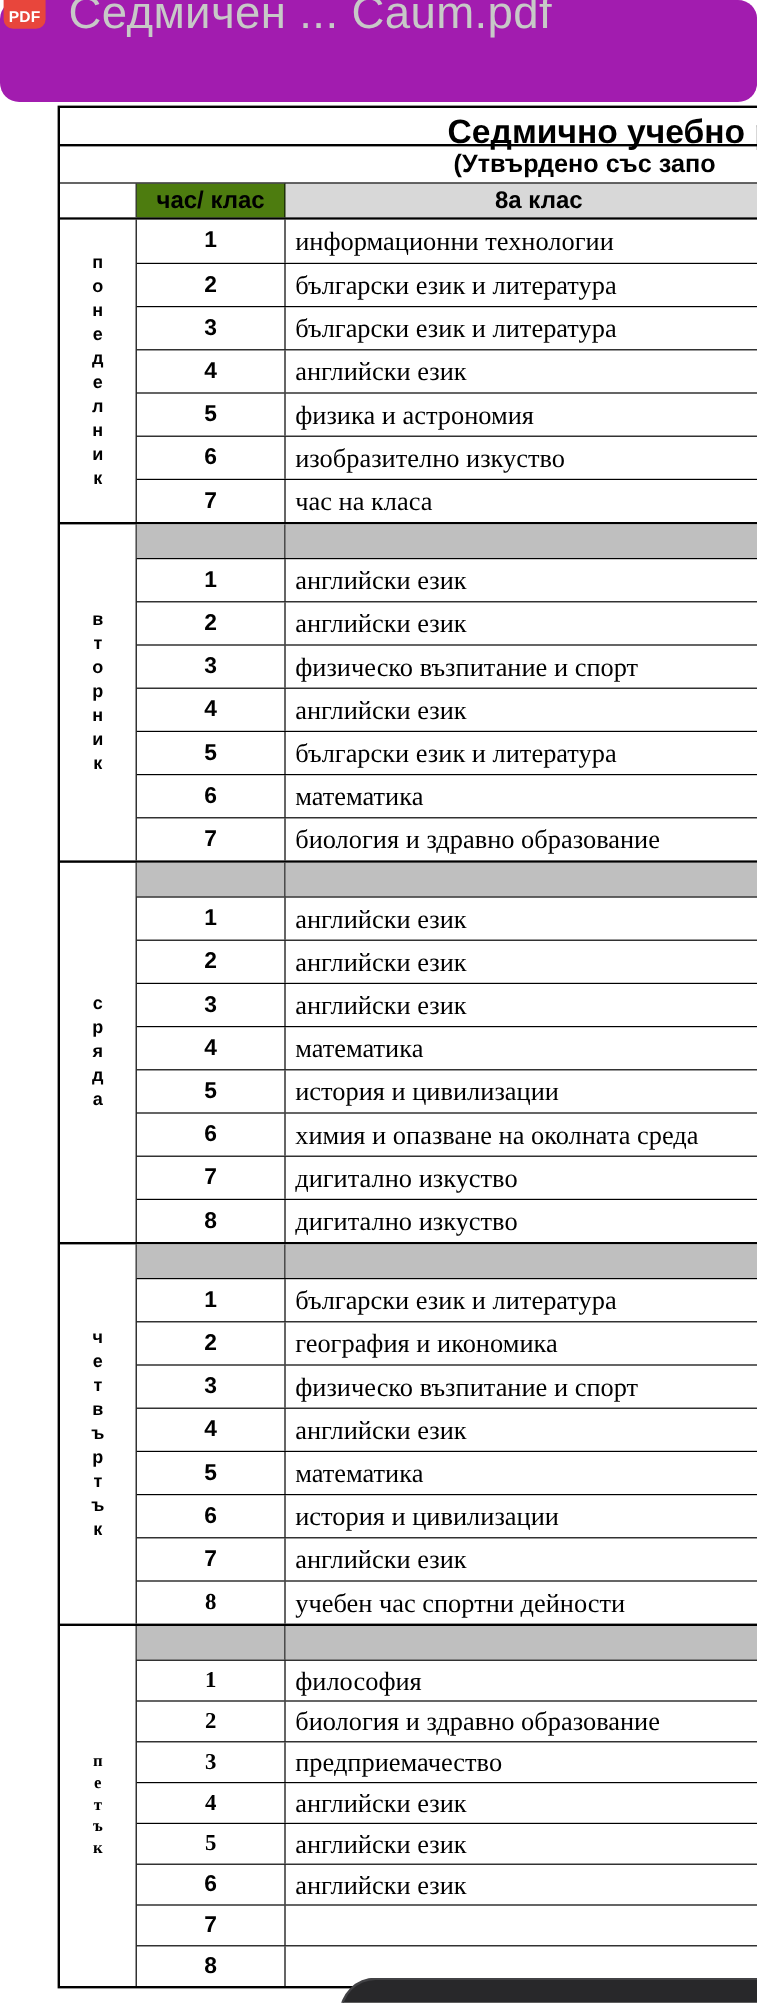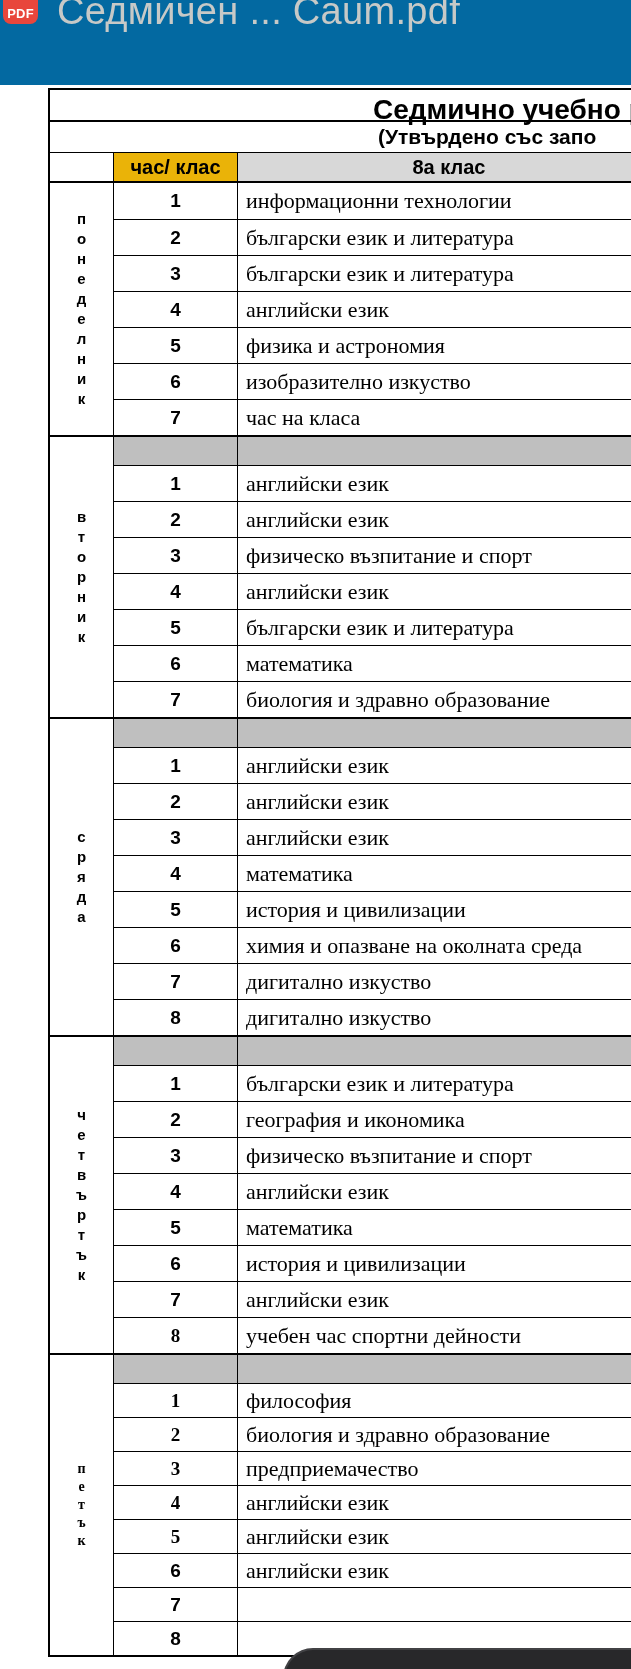--- a/index.html
+++ b/index.html
@@ -3,21 +3,21 @@
 <meta charset="utf-8">
 <style>
   * { margin:0; padding:0; box-sizing:border-box; }
   html,body { width:631px; height:1669px; }
   body {
     position:relative; overflow:hidden; background:#ffffff;
     font-family:"Liberation Sans", sans-serif; color:#000;
   }
 
   
-  .topbar { position:absolute; left:0; top:0; width:631px; height:85px; background:#0369a1; }
+  .topbar { position:absolute; left:0; top:0; width:631px; height:85px; background:#a21caf;border-radius:16px; }
   .pdf-icon {
     position:absolute; left:3px; top:-13px; width:35px; height:37px;
     background:#e8463c; border-radius:8px;
     display:flex; align-items:flex-end; justify-content:center;
     color:#fff; font-weight:bold; font-size:13px; padding-bottom:3px;
     letter-spacing:0.2px;
   }
   .doc-title {
     position:absolute; left:57px; top:-10px;
     font-size:38px; font-weight:500; color:#c7c9c7;
@@ -32,21 +32,21 @@
     position:absolute; left:48px; top:3px; width:612px;
     border-left:2.5px solid #000; background:#fff;
   }
   .row-title { position:relative; height:34px; border:2.5px solid #000; border-left:none; }
   .row-title .txt { position:absolute; left:323px; top:4px; font-weight:bold; font-size:28px; white-space:nowrap; }
   .row-subtitle { position:relative; height:31px; border-bottom:1.5px solid #000; }
   .row-subtitle .txt { position:absolute; left:328px; top:3px; font-weight:bold; font-size:21px; white-space:nowrap; }
 
   .row-colhead { height:30px; display:flex; border-bottom:2px solid #000; }
   .ch-day   { width:64px; border-right:1.5px solid #000; background:#fff; }
-  .ch-num   { width:124px; background:#eab308; border-right:1.5px solid #000;
+  .ch-num   { width:124px; background:#4d7c0f; border-right:1.5px solid #000;
               display:flex; align-items:center; justify-content:center;
               font-weight:bold; font-size:20px; }
   .ch-class { flex:1; background:#d8d8d8;
               display:flex; align-items:center; justify-content:center;
               font-weight:bold; font-size:20px; }
 
   .day-section { display:flex; border-bottom:2.5px solid #000; }
   .day-cell {
     width:64px; border-right:1.5px solid #000;
     display:flex; flex-direction:column; align-items:center; justify-content:center;

